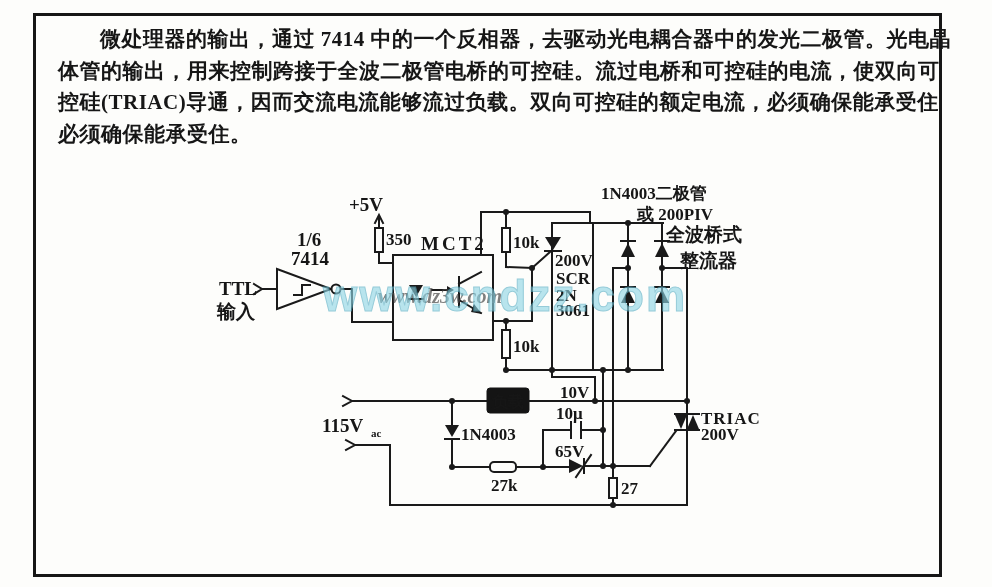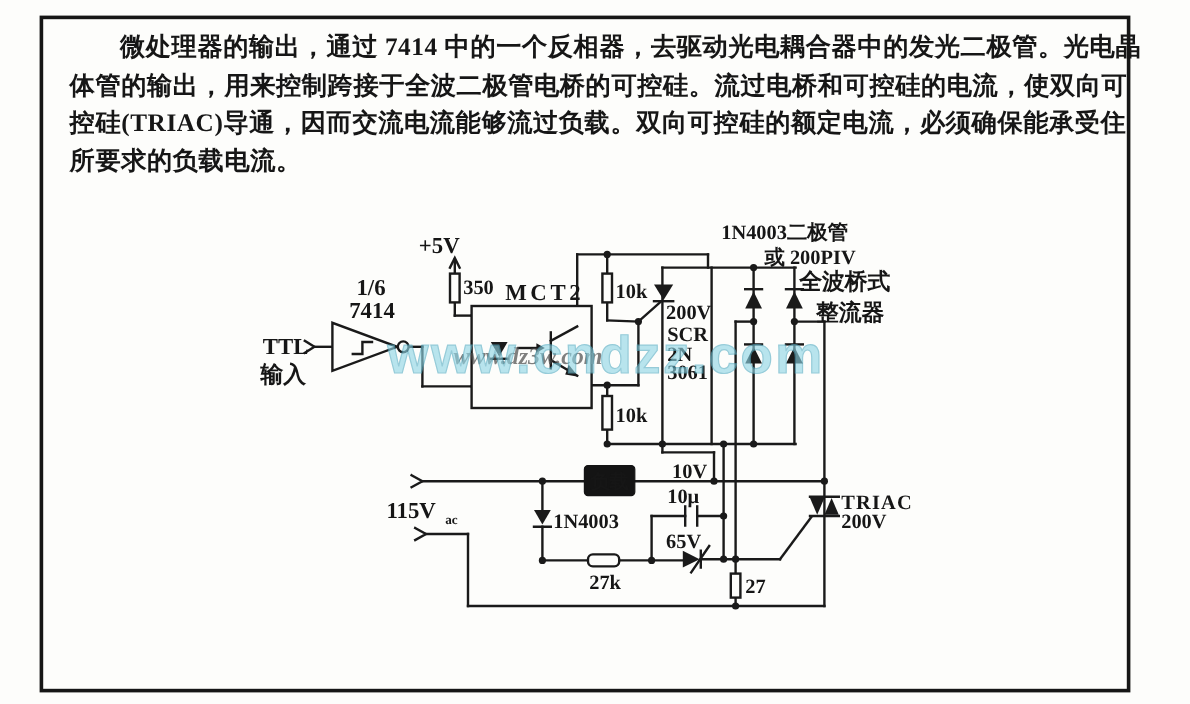--- a/index.html
+++ b/index.html
@@ -27,21 +27,21 @@
 <body>
 
 <div id="page">
 
   <div class="frame"></div>
 
   <div class="para">
     <div class="ln">微处理器的输出，通过 7414 中的一个反相器，去驱动光电耦合器中的发光二极管。光电晶</div>
     <div class="ln">体管的输出，用来控制跨接于全波二极管电桥的可控硅。流过电桥和可控硅的电流，使双向可</div>
     <div class="ln">控硅(TRIAC)导通，因而交流电流能够流过负载。双向可控硅的额定电流，必须确保能承受住</div>
-    <div class="ln">所要求的负载电流。</div>
+    <div class="ln">必须确保能承受住。</div>
   </div>
 
   <svg width="992" height="587" viewBox="0 0 992 587">
 
     <g>
 
       <path class="wire" d="M375,223 L379,215 L383,223"></path>
       <line class="wire" x1="379" y1="216" x2="379" y2="228"></line>
       <line class="wire" x1="379" y1="252" x2="379" y2="263"></line>
       <line class="wire" x1="379" y1="263" x2="393" y2="263"></line>

